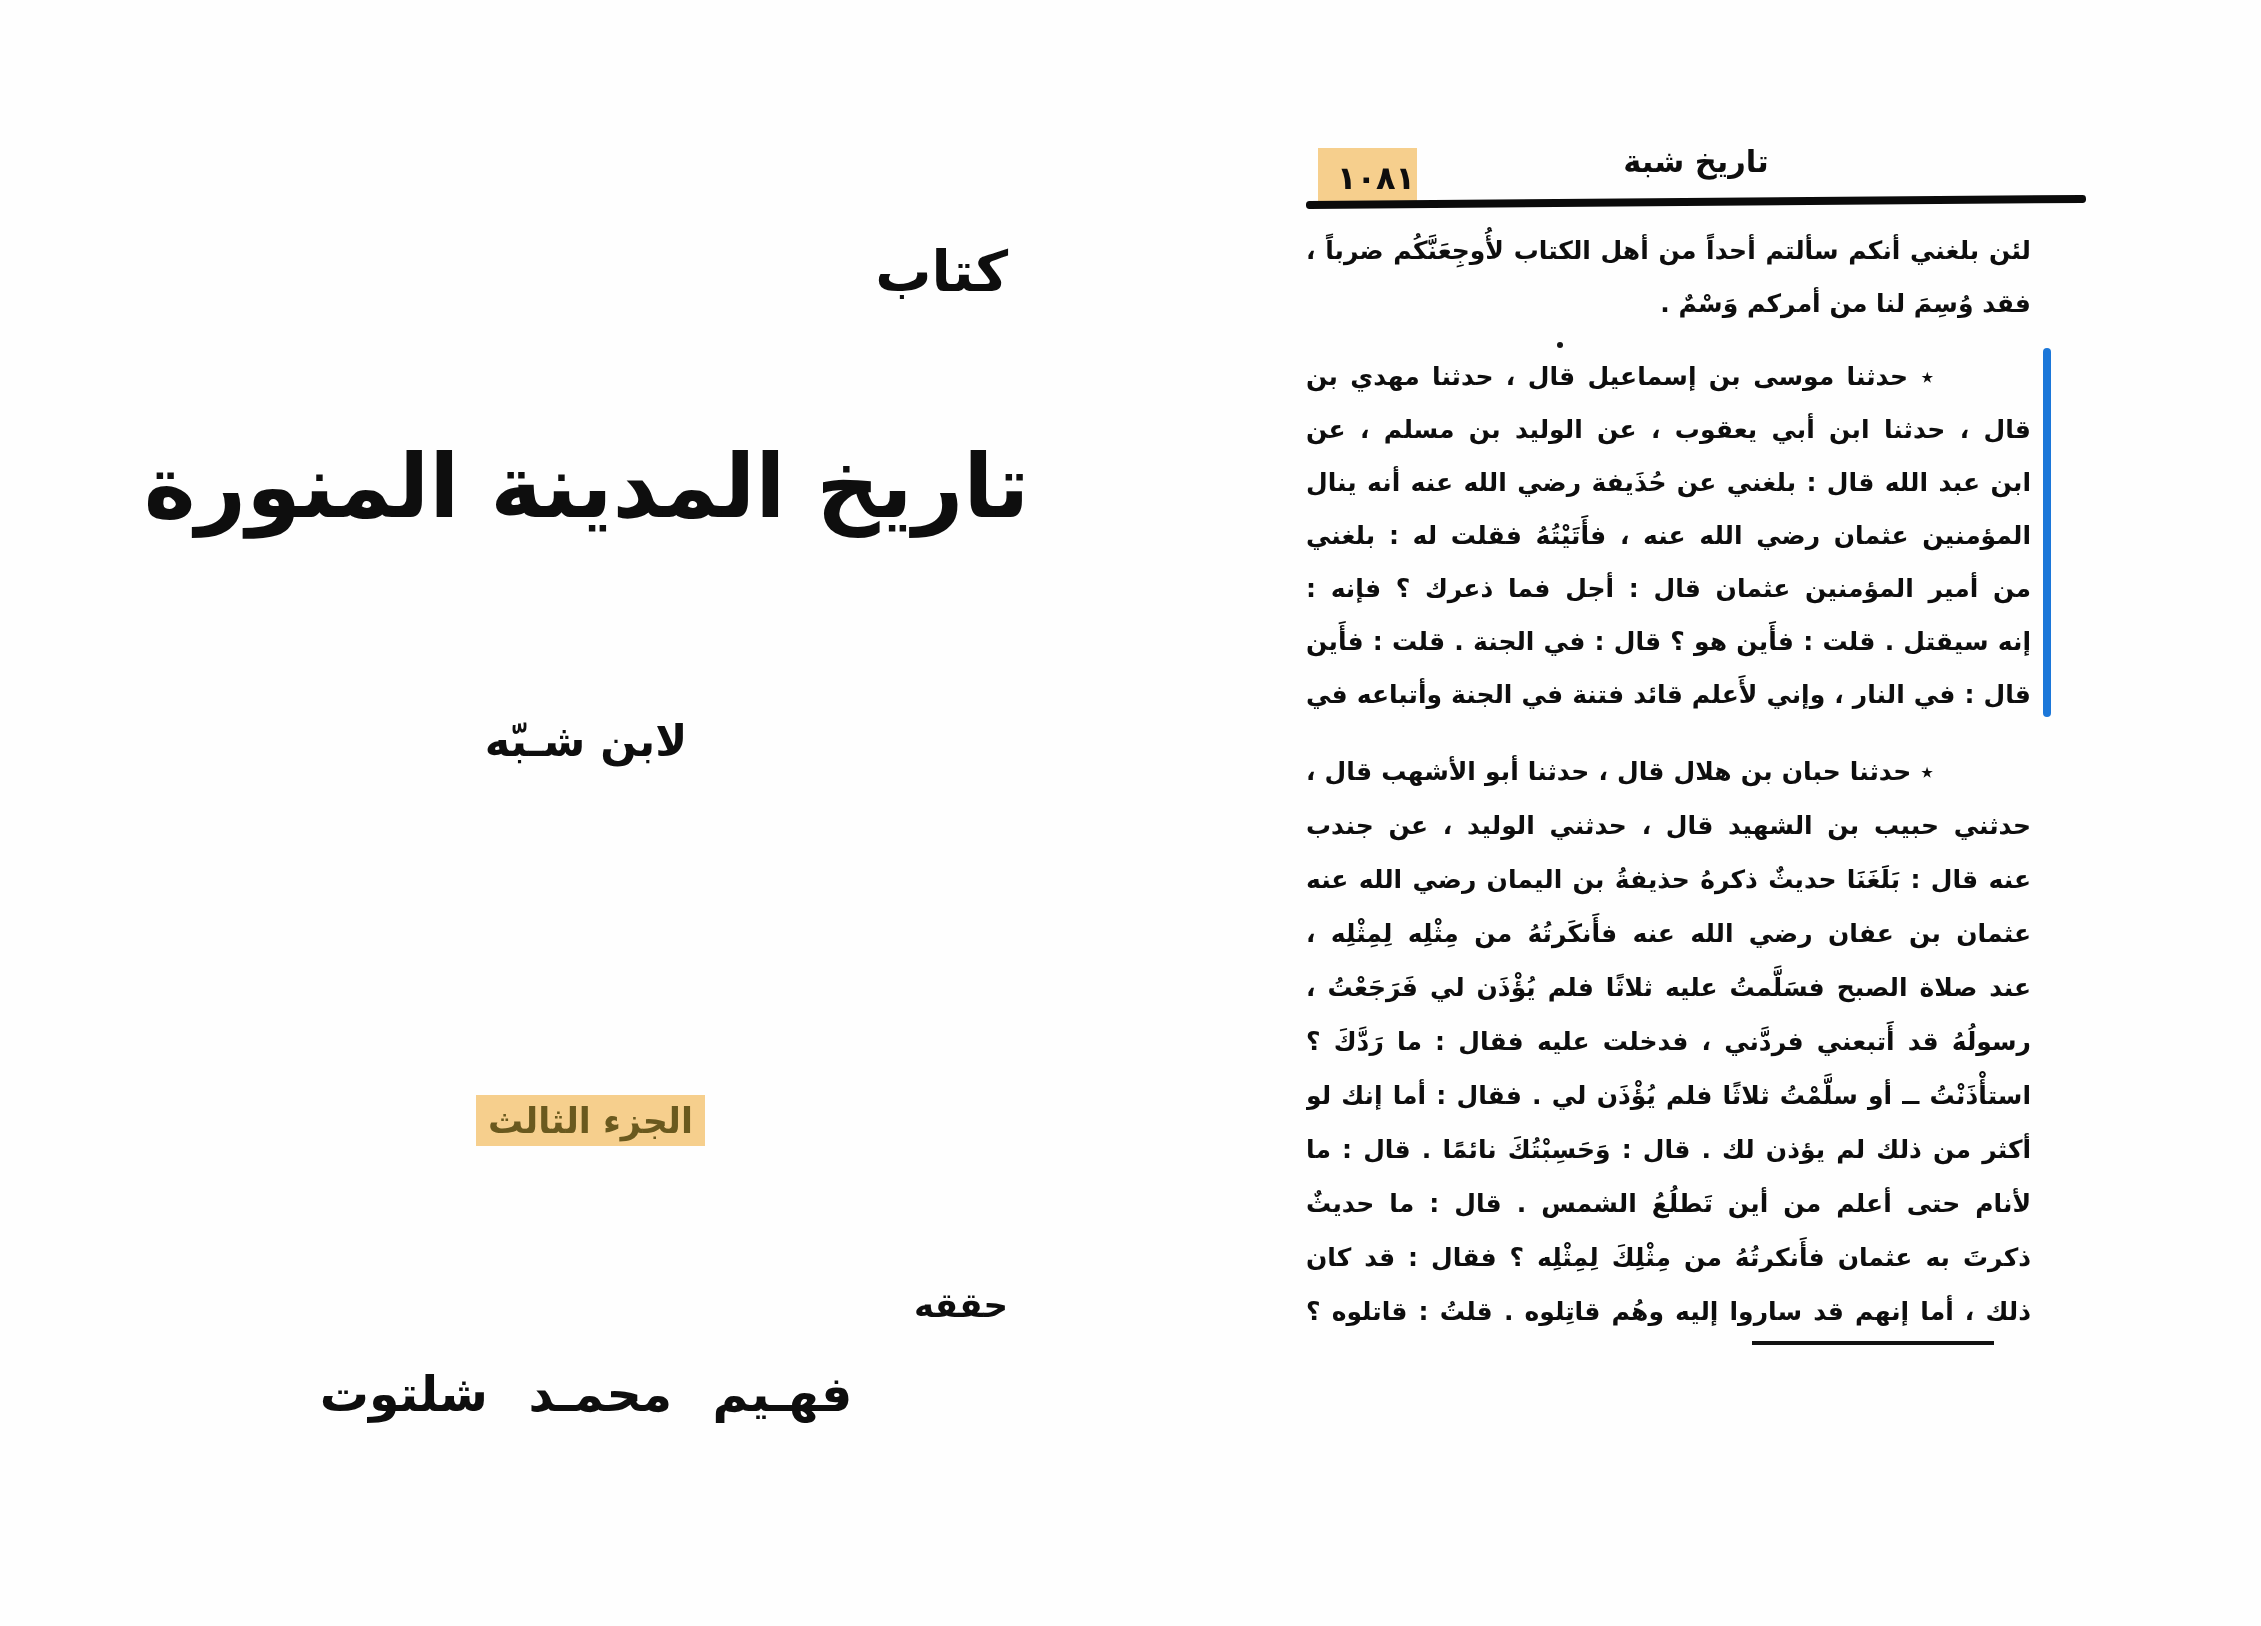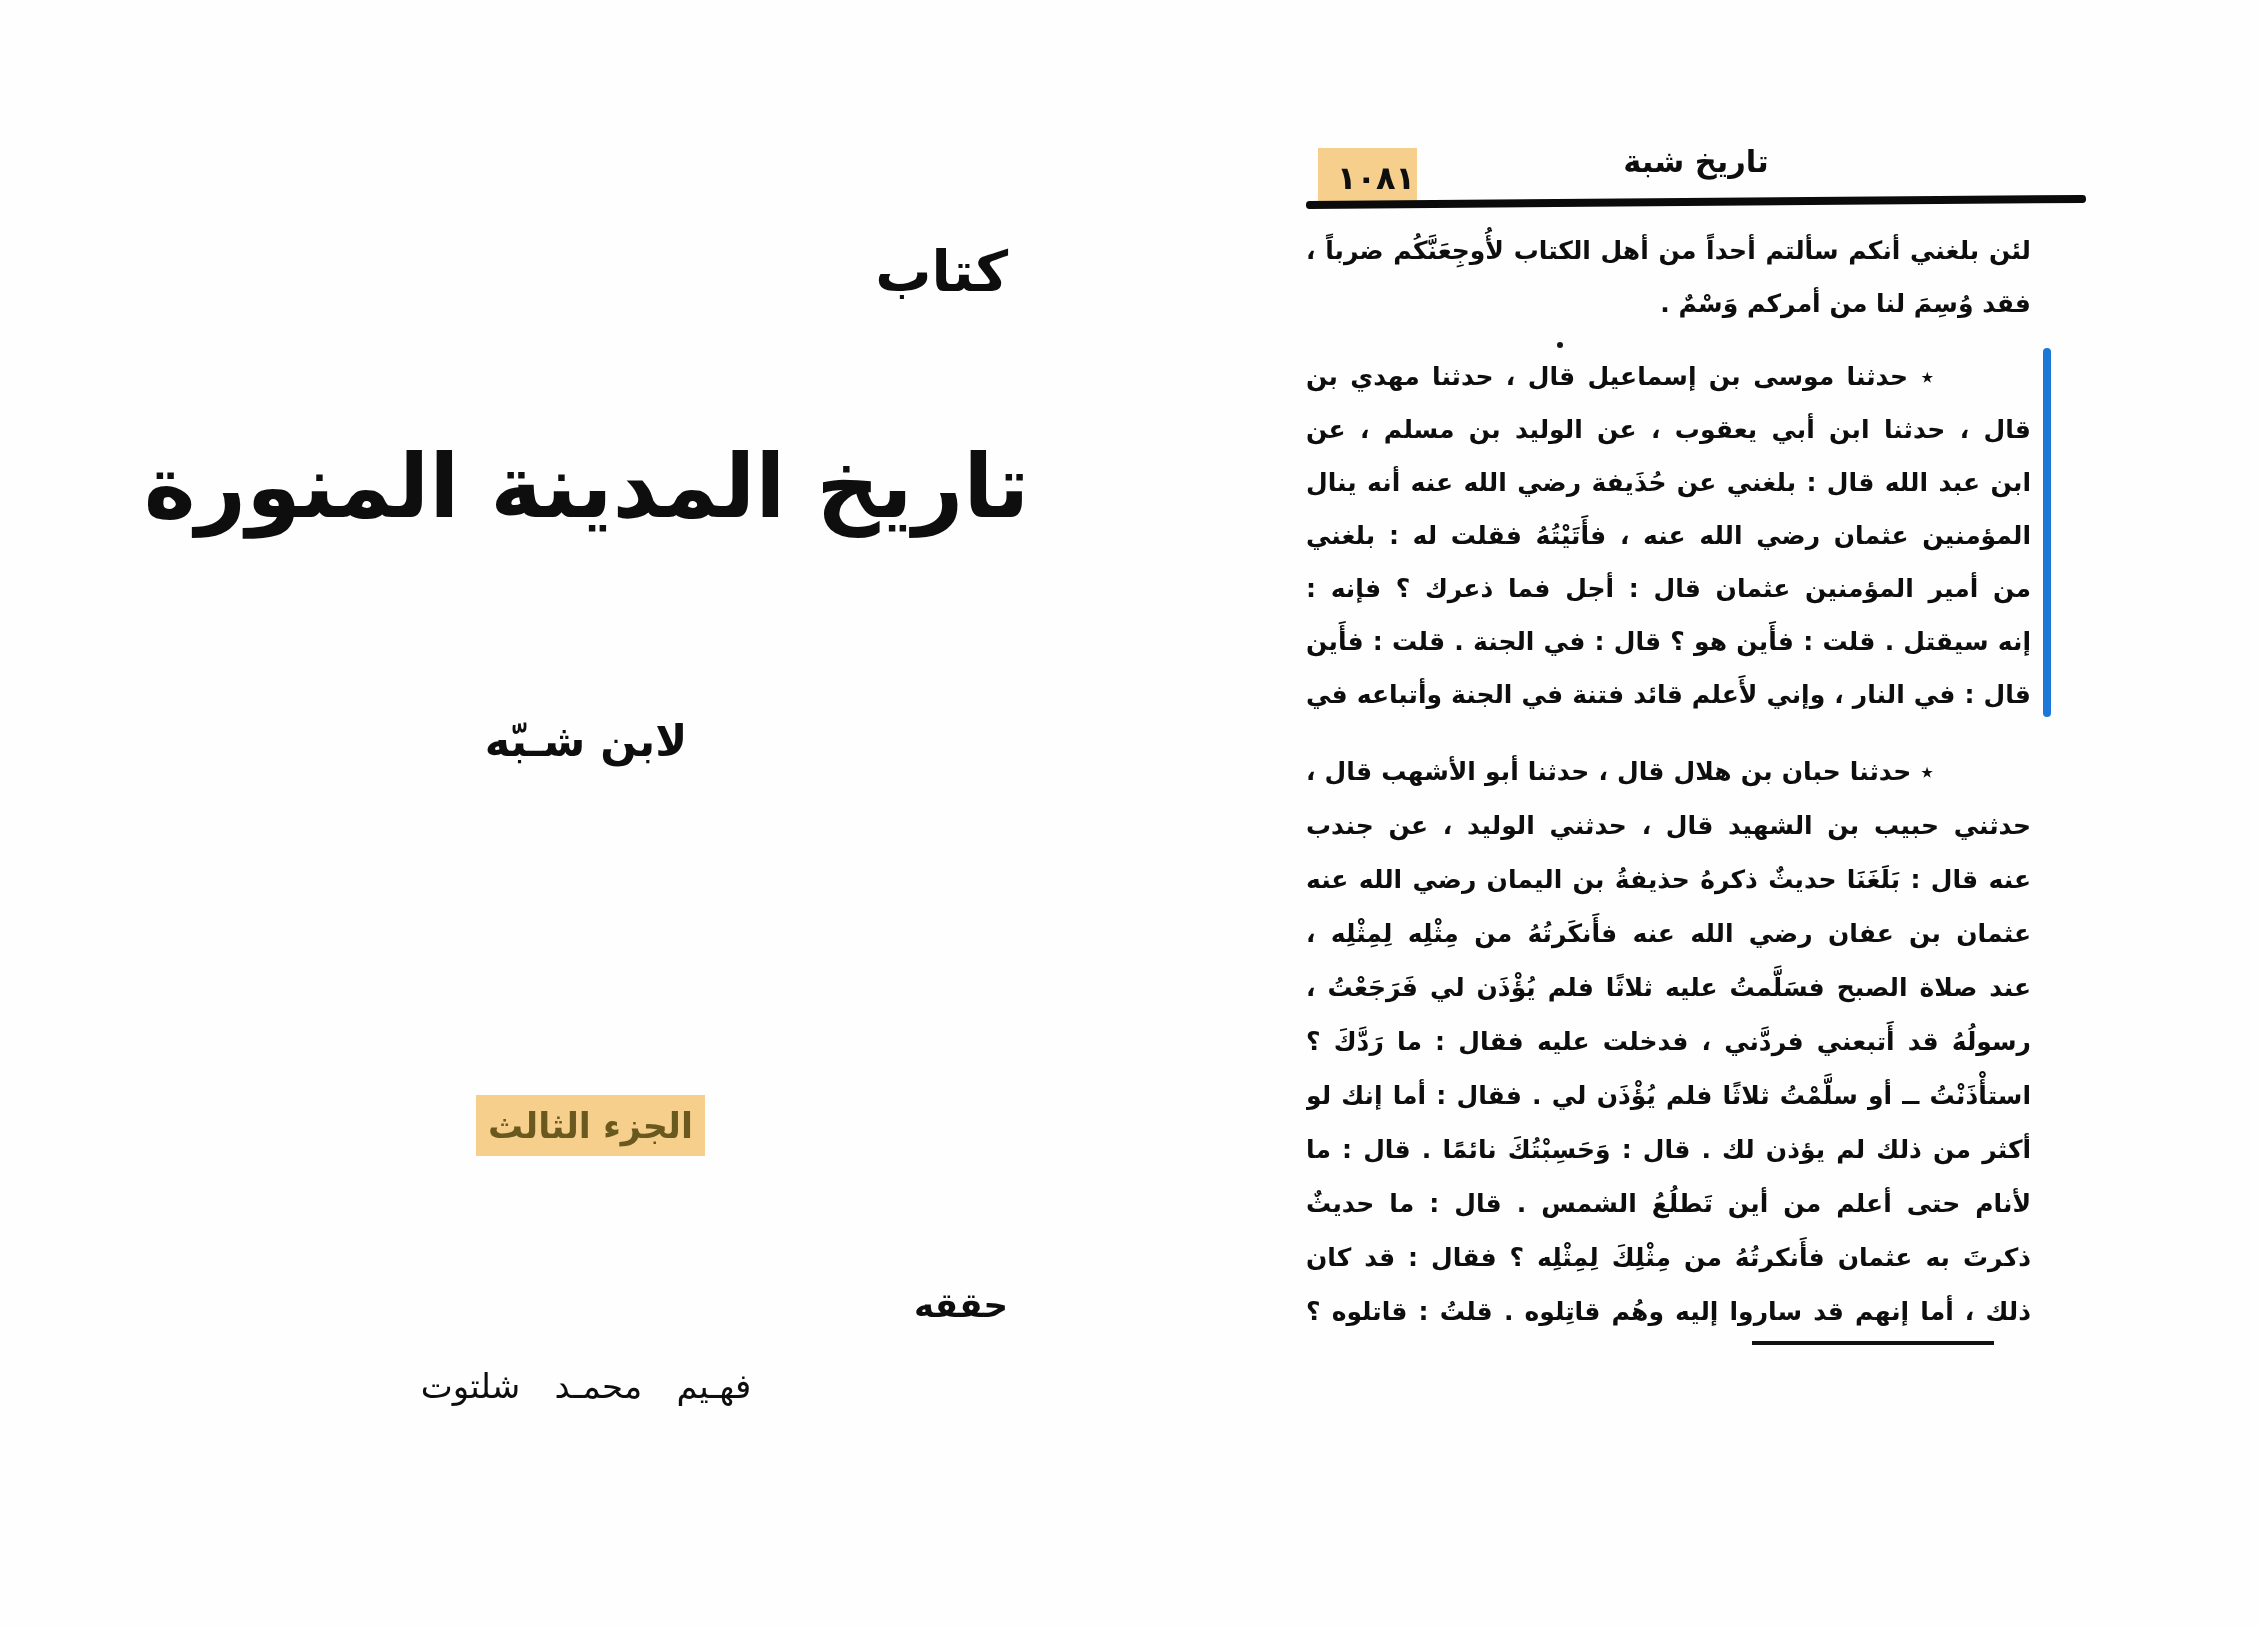--- a/index.html
+++ b/index.html
@@ -36,32 +36,32 @@
     position:absolute;left:117px;top:814px;width:938px;
     text-align:center;font-size:41px;font-weight:bold;direction:rtl;
     word-spacing:8.2px;
   }
   .lp-dates{
     position:absolute;left:164px;top:925px;width:844px;
     text-align:center;font-size:36px;font-weight:bold;direction:rtl;
     word-spacing:21px;
   }
   .lp-volume{
-    position:absolute;left:476px;top:1095px;width:229px;height:61px;
+    position:absolute;left:476px;top:1095px;width:229px;height:51px;
     background:var(--highlight);
     display:flex;align-items:center;justify-content:center;
     font-size:35px;font-weight:bold;color:var(--volume-text);direction:rtl;
   }
   .lp-muhaqqiq{
     position:absolute;left:164px;top:1285px;width:844px;
     text-align:right;font-size:34px;font-weight:bold;direction:rtl;
   }
   .lp-editor{
     position:absolute;left:164px;top:1366px;width:844px;
-    text-align:center;font-size:34px;font-weight:normal;direction:rtl;
+    text-align:center;font-size:49px;font-weight:bold;direction:rtl;
     word-spacing:23.5px;
   }
   
   .rp-header{
     position:absolute;left:1306px;top:144px;width:780px;
     text-align:center;font-size:30.5px;font-weight:bold;direction:rtl;
   }
   .rp-pagenum{
     position:absolute;left:1318px;top:148px;width:82px;height:60px;
     background:var(--highlight);

